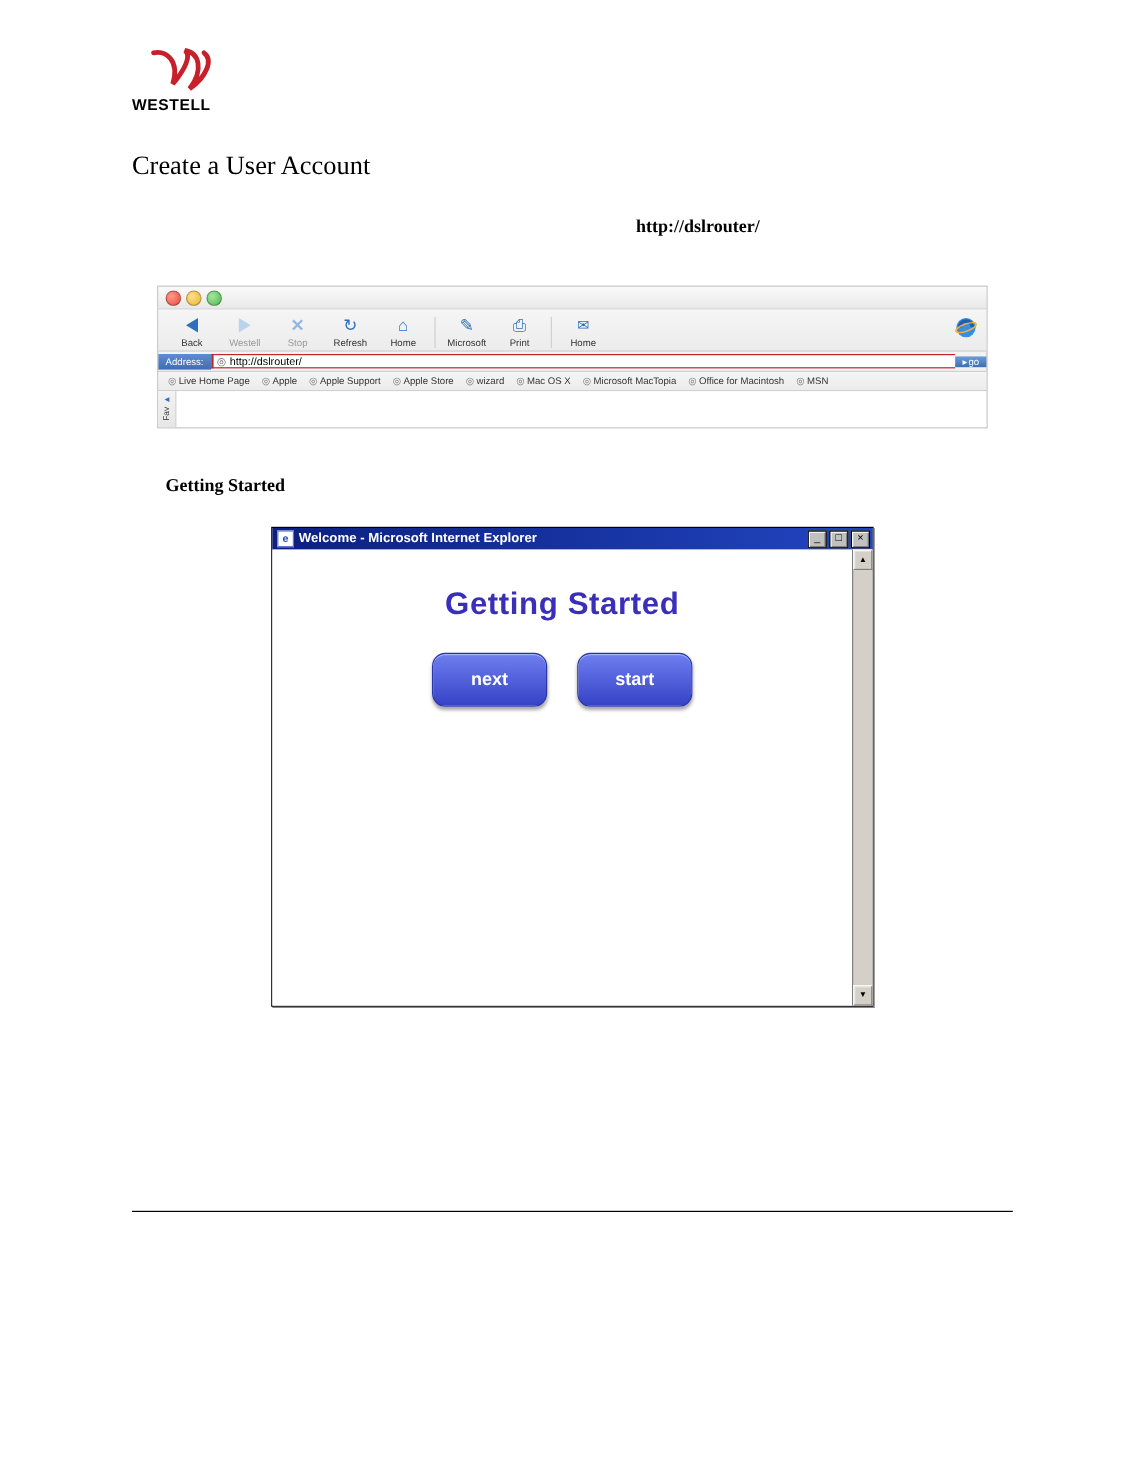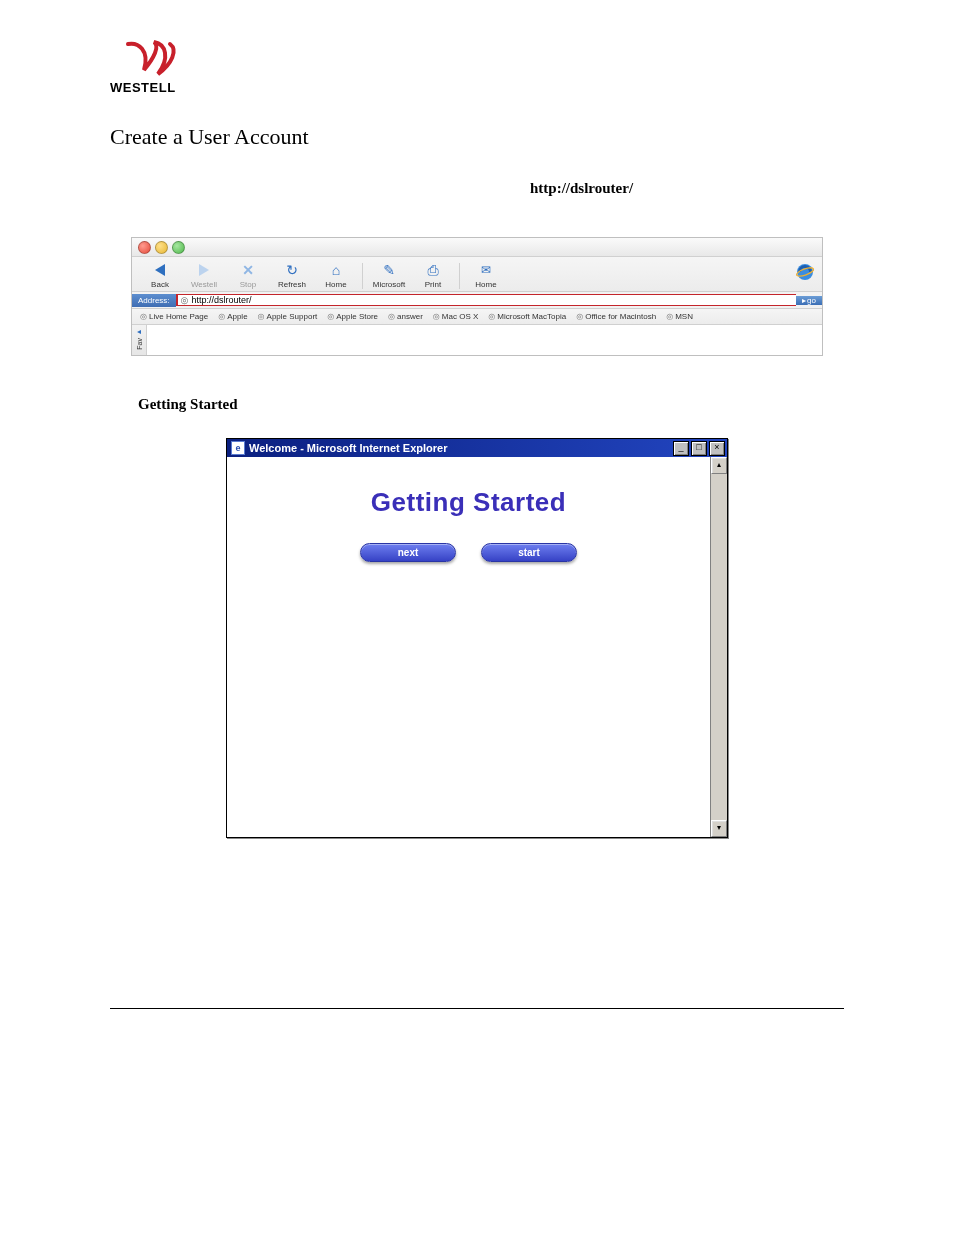--- a/index.html
+++ b/index.html
@@ -189,25 +189,25 @@
     margin:10px 0 25px 0;
     letter-spacing:0.5px;
   }
   .gs-text{
     font-size:13px; line-height:1.4; color:#000;
     max-width:260px; margin:0 auto 20px auto;
   }
   .pill-btns{display:flex;gap:25px;justify-content:center;}
   .pill{
     display:inline-block;
-    min-width:66px; padding:3px 14px;
+    min-width:66px; padding:13px 14px;
     border-radius:11px;
     background:linear-gradient(#6e7ff0,#3642c5);
     color:#fff; font-family:Verdana,Arial,sans-serif;
-    font-size:10px; font-weight:bold;
+    font-size:15px; font-weight:bold;
     border:1px solid #2a35a5;
     box-shadow: 0 2px 3px rgba(0,0,0,.35), inset 0 1px 0 rgba(255,255,255,.4);
     text-align:center;
     cursor:pointer;
   }
   .win-scroll{
     width:16px; background:#d4d0c8;
     border-left:1px solid #808080;
     display:flex; flex-direction:column; justify-content:space-between;
   }
@@ -336,21 +336,21 @@
       <span class="fav-item">
           <span class="at">◎</span>
           <span>Apple Support</span>
         </span>
       <span class="fav-item">
           <span class="at">◎</span>
           <span>Apple Store</span>
         </span>
       <span class="fav-item">
           <span class="at">◎</span>
-          <span>answer</span>
+          <span>wizard</span>
         </span>
       <span class="fav-item">
           <span class="at">◎</span>
           <span>Mac OS X</span>
         </span>
       <span class="fav-item">
           <span class="at">◎</span>
           <span>Microsoft MacTopia</span>
         </span>
       <span class="fav-item">

